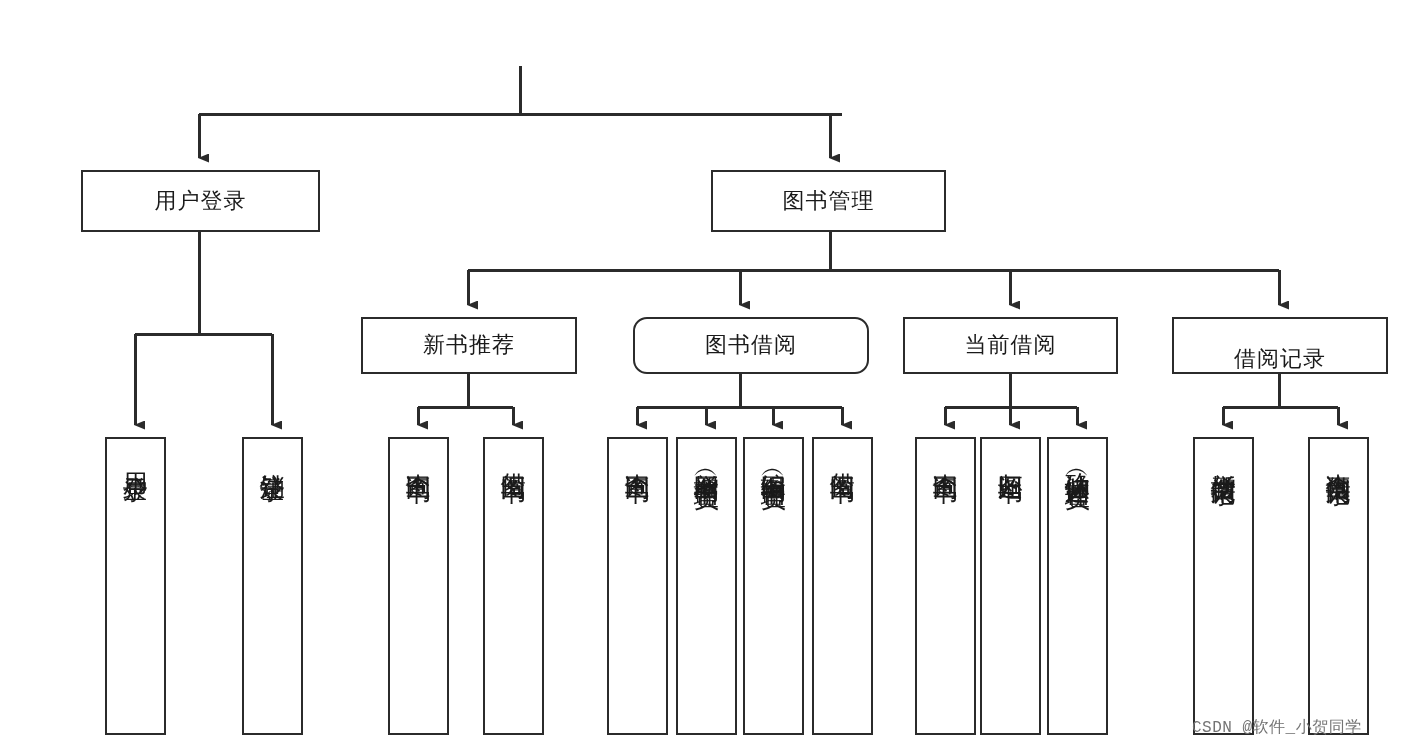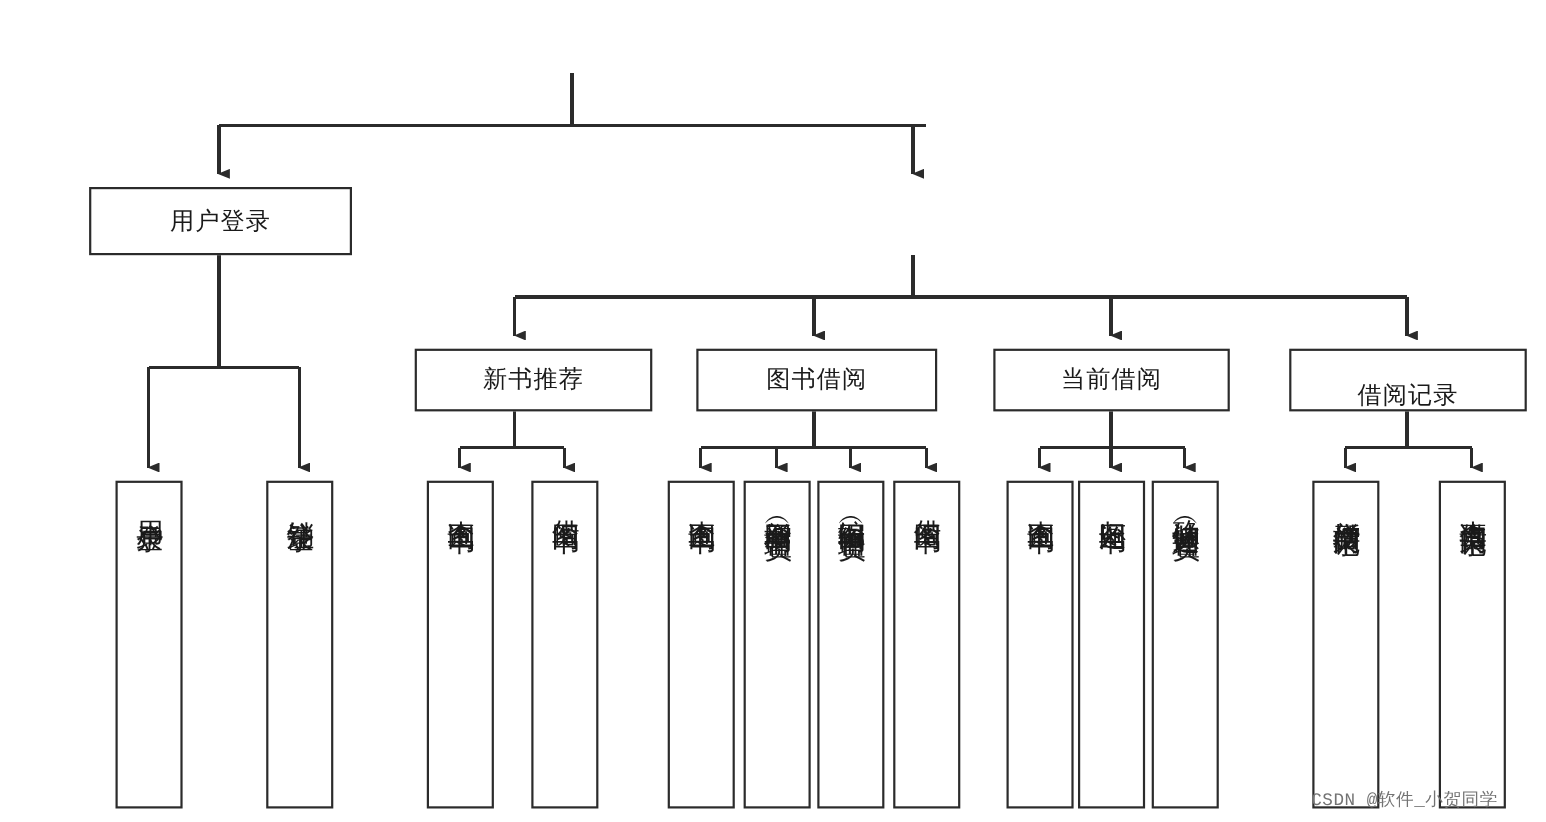--- a/index.html
+++ b/index.html
@@ -122,25 +122,28 @@
       <path d="M 1223,407 L 1338,407"></path>
       <path d="M 1223,407 L 1223,425" marker-end="url(#arrowhead)"></path>
       <path d="M 1338,407 L 1338,425" marker-end="url(#arrowhead)"></path>
     </g>
   </svg>
 
 
   <div class="node-box horizontal-label" style="left:81px; top:170px; width:239px; height:62px;">
     <span>用户登录</span>
   </div>
+  <div class="node-box horizontal-label" style="left:711px; top:170px; width:235px; height:62px;">
+    <span>图书管理</span>
+  </div>
 
-  <div class="node-box horizontal-label" style="left:361px; top:317px; width:216px; height:57px;margin-left:16px;">
+  <div class="node-box horizontal-label" style="left:361px; top:317px; width:216px; height:57px;">
     <span>新书推荐</span>
   </div>
-  <div class="node-box horizontal-label" style="left:633px; top:317px; width:219px; height:57px;">
+  <div class="node-box horizontal-label" style="left:633px; top:317px; width:236px; height:57px;border-radius:14px;">
     <span>图书借阅</span>
   </div>
   <div class="node-box horizontal-label" style="left:903px; top:317px; width:215px; height:57px;text-align:center;">
     <span>当前借阅</span>
   </div>
   <div class="node-box horizontal-label" style="left:1172px; top:317px; width:216px; height:57px;align-items:flex-end;">
     <span>借阅记录</span>
   </div>
 
   <div class="node-box vertical-leaf" style="left:105px; top:437px; width:61px; height:298px;">

